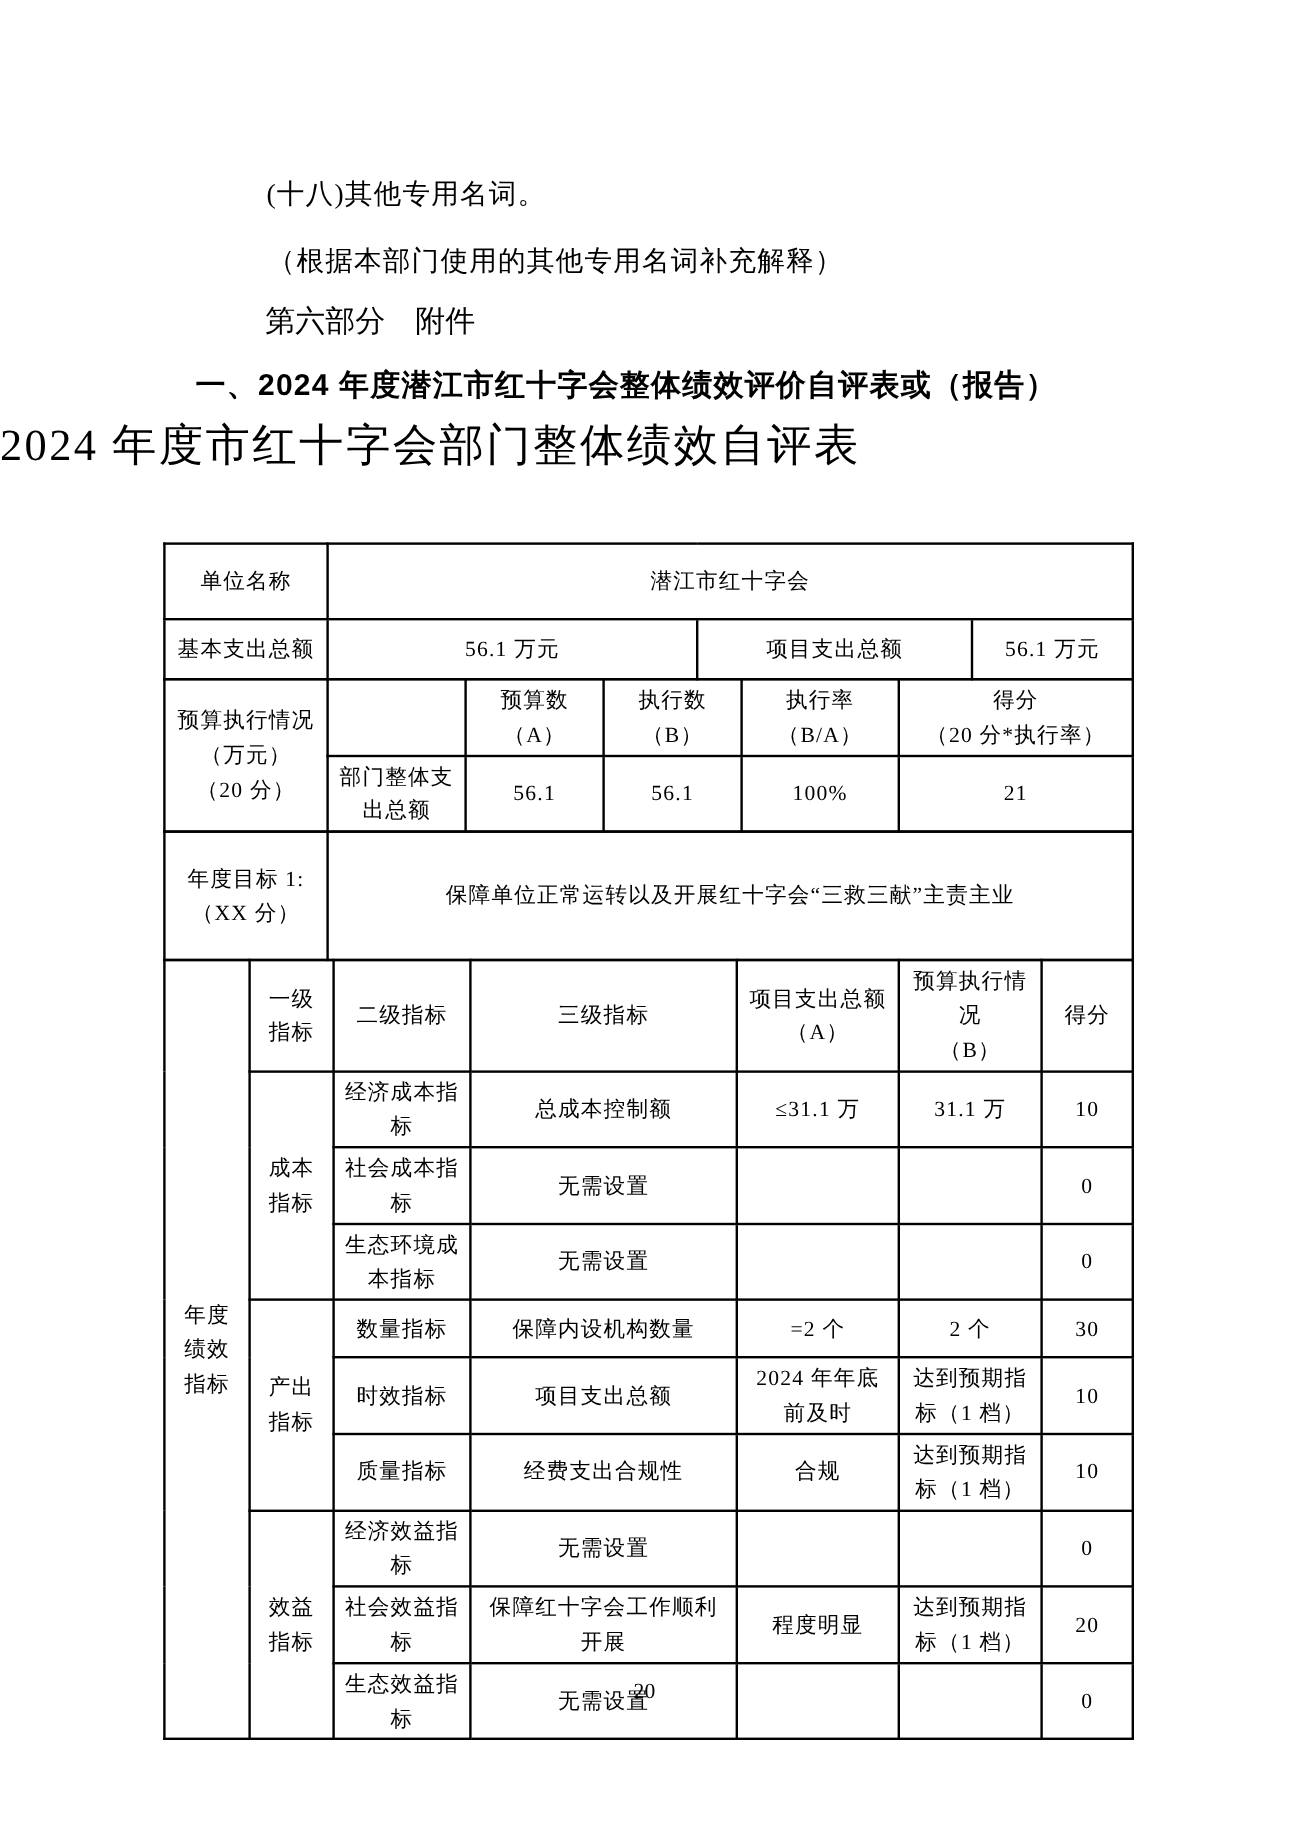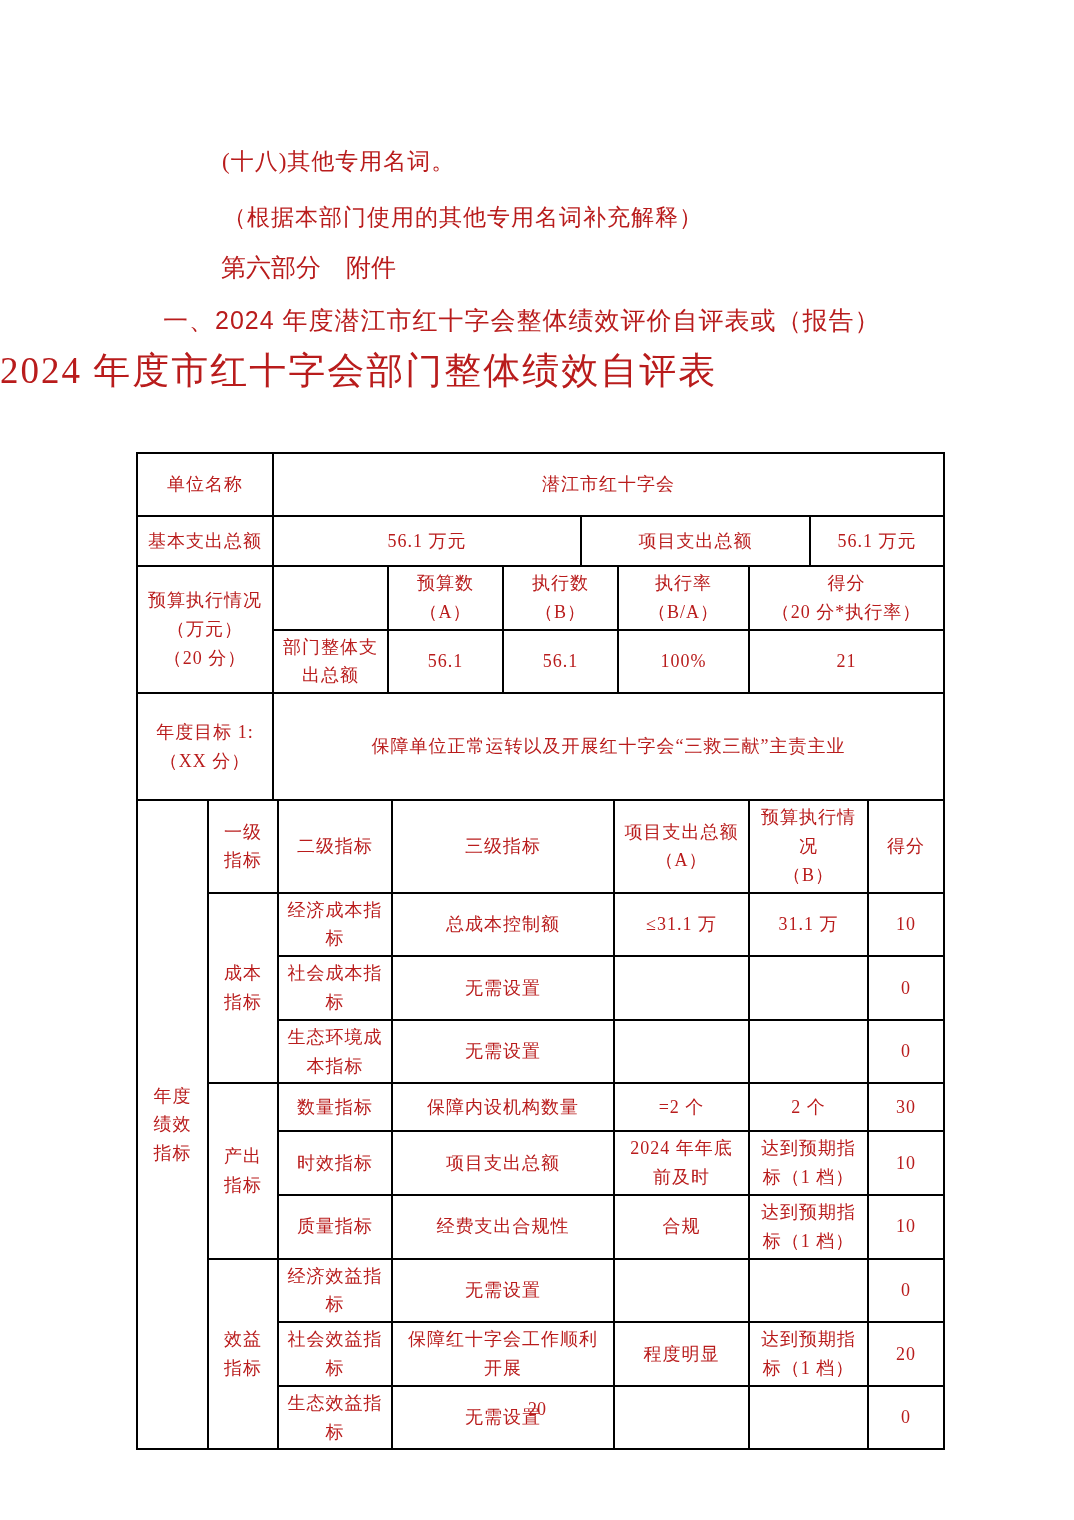--- a/index.html
+++ b/index.html
@@ -1,23 +1,23 @@
 <!DOCTYPE html>
 <html><head>
 <meta charset="utf-8">
 <style>
   html,body{margin:0;padding:0;background:#ffffff;}
-  .page{position:relative;width:1074px;height:1488px;background:#fff;color:#b91c1c;
+  .page{position:relative;width:1074px;height:1488px;background:#fff;color:#000000;
         font-family:"Liberation Serif","DejaVu Serif",serif;overflow:hidden;}
   .abs{position:absolute;margin:0;}
   .para1{left:222px;top:146px;font-size:23px;letter-spacing:1px;}
   .para2{left:223px;top:202px;font-size:23px;letter-spacing:1px;}
   .sec-heading{left:221px;top:251px;font-size:25px;font-weight:normal;
         font-family:"Liberation Sans","DejaVu Sans",sans-serif;}
-  .sub-heading{left:163px;top:304px;font-size:25px;font-weight:normal;letter-spacing:1px;
+  .sub-heading{left:163px;top:304px;font-size:25px;font-weight:bold;letter-spacing:1px;
         font-family:"Liberation Sans","DejaVu Sans",sans-serif;}
   .doc-title{left:0;top:346px;width:100%;font-size:37px;
         font-weight:normal;letter-spacing:2px;}
   .tablewrap{position:absolute;left:136px;top:452px;width:807px;}
   table{border-collapse:collapse;table-layout:fixed;width:807px;}
   table + table{margin-top:-2px;}
   td,th{border:2px solid #000;text-align:center;vertical-align:middle;
         font-size:18px;font-weight:normal;line-height:1.6;letter-spacing:1px;
         white-space:pre-line;padding:2px 4px;box-sizing:border-box;overflow:hidden;}
   .pageno{left:0;top:1399px;width:100%;text-align:center;font-size:18px;}

